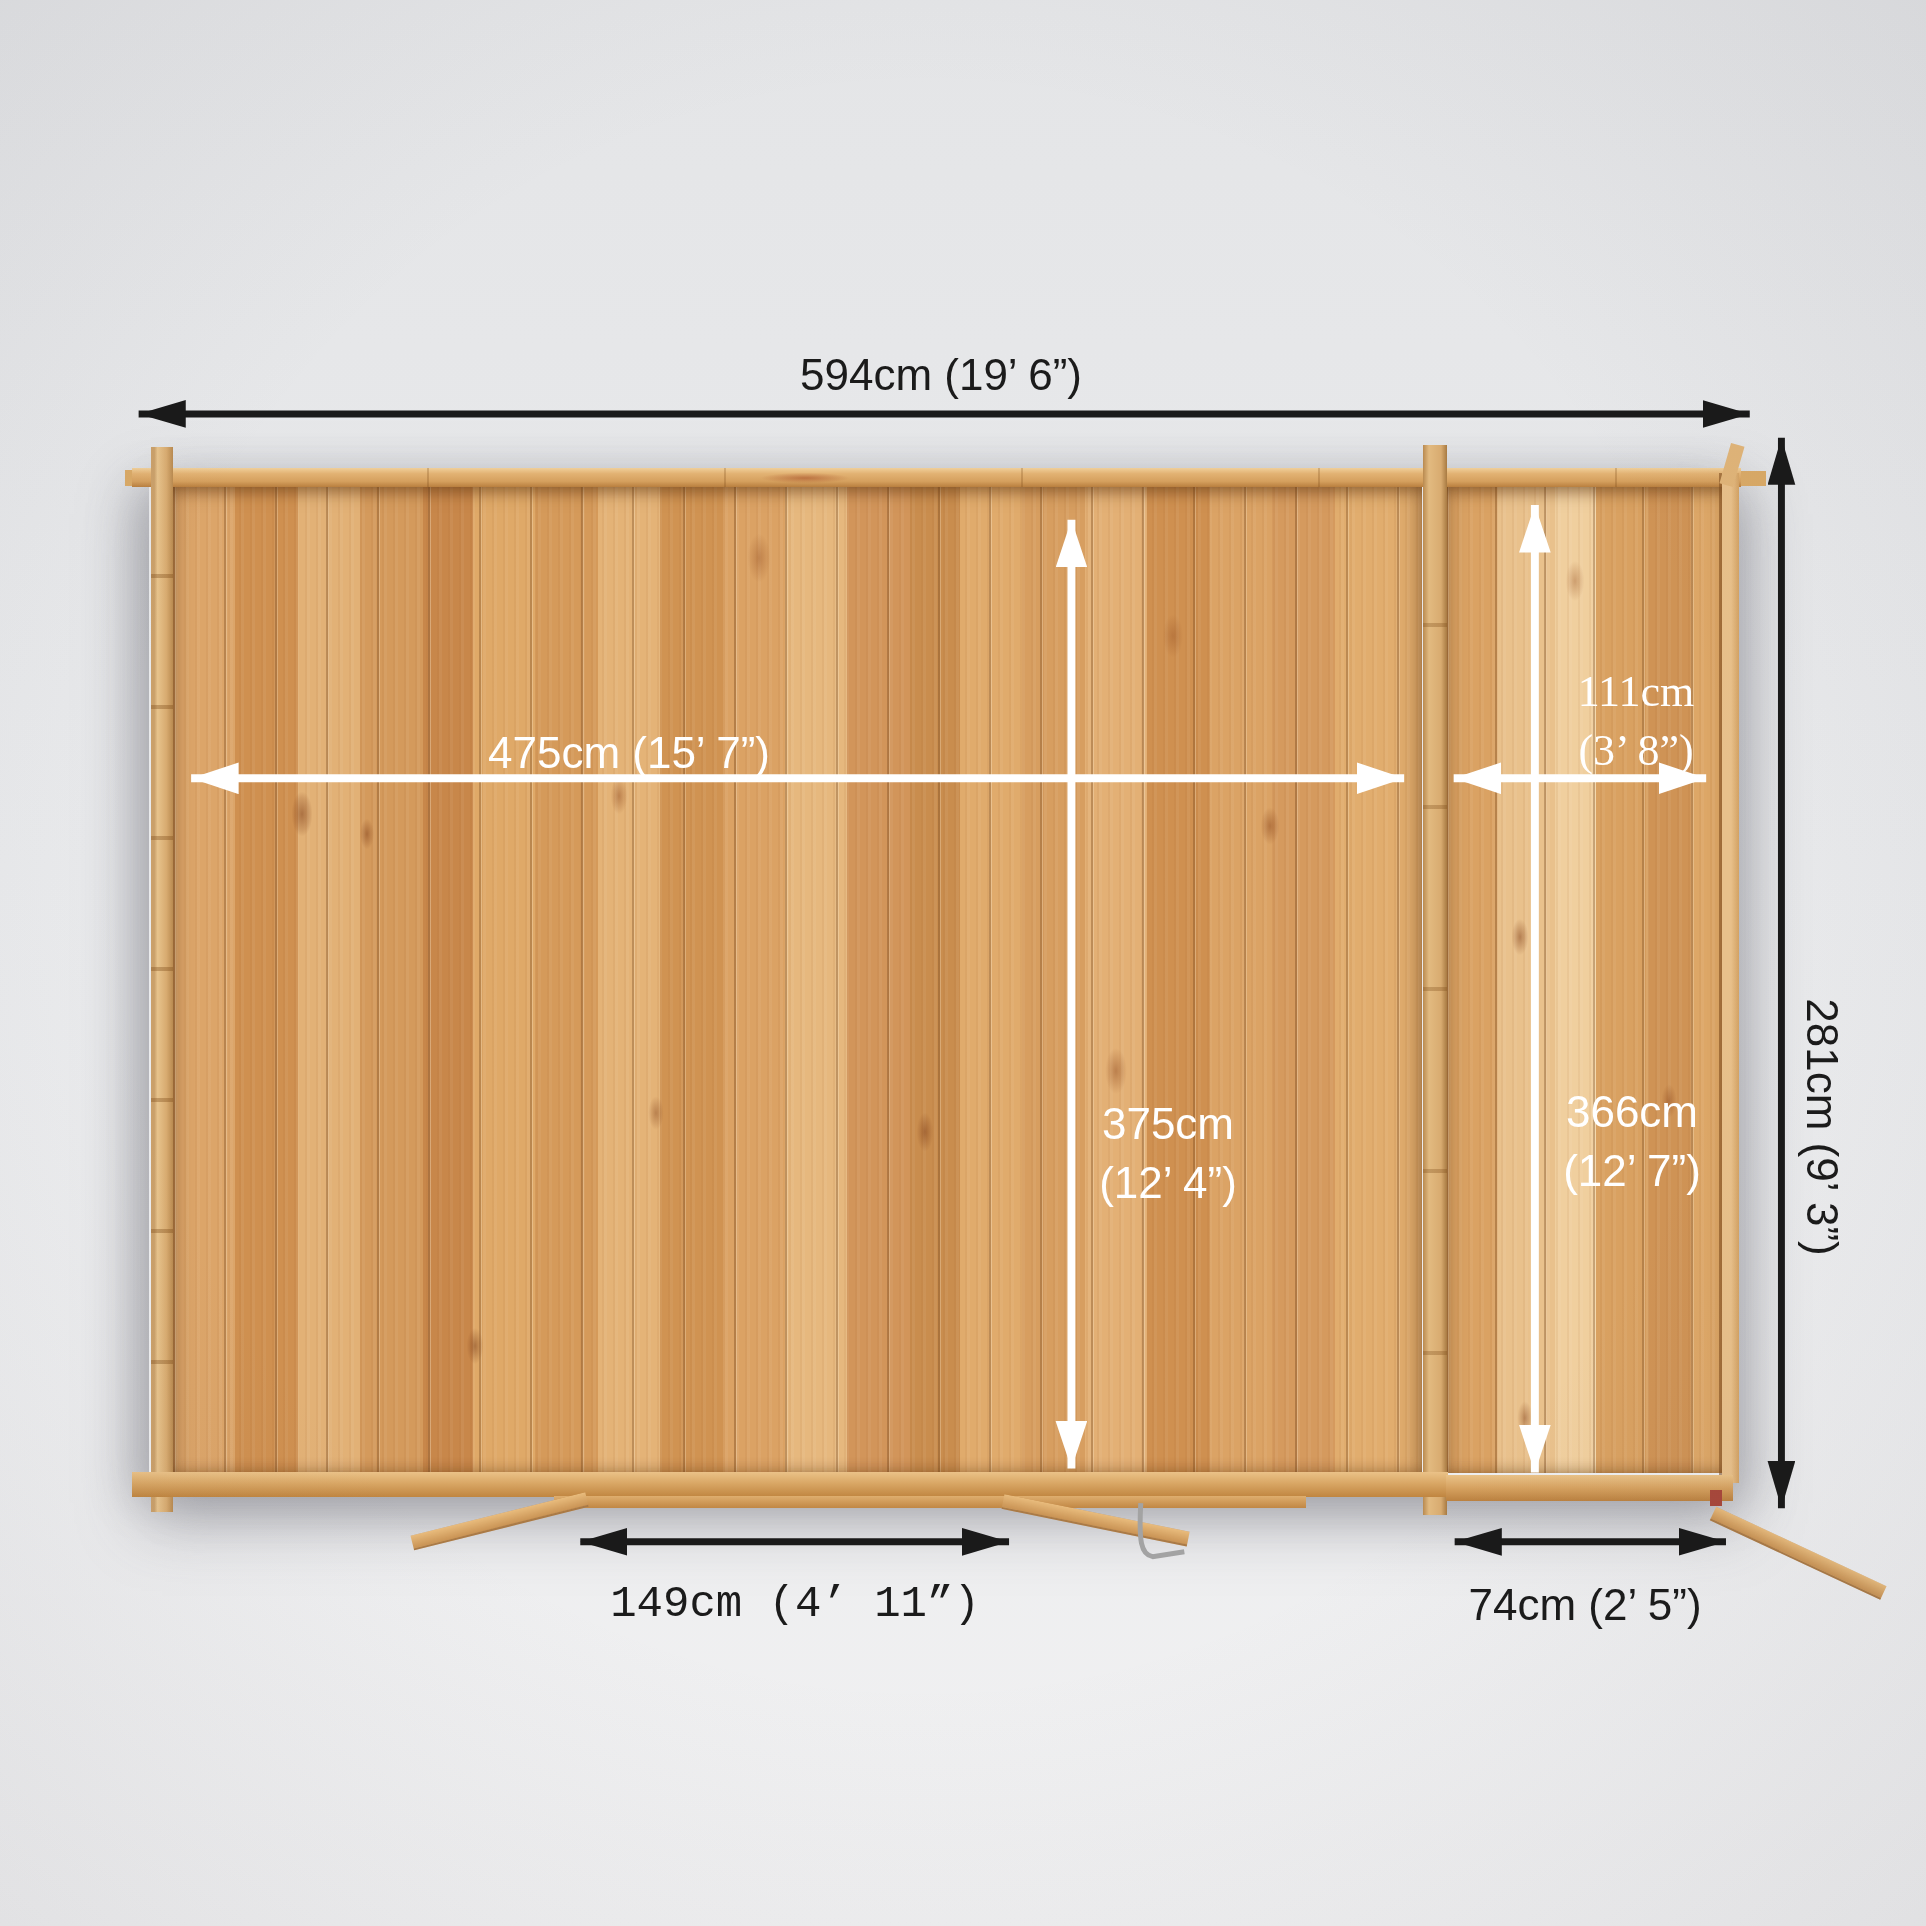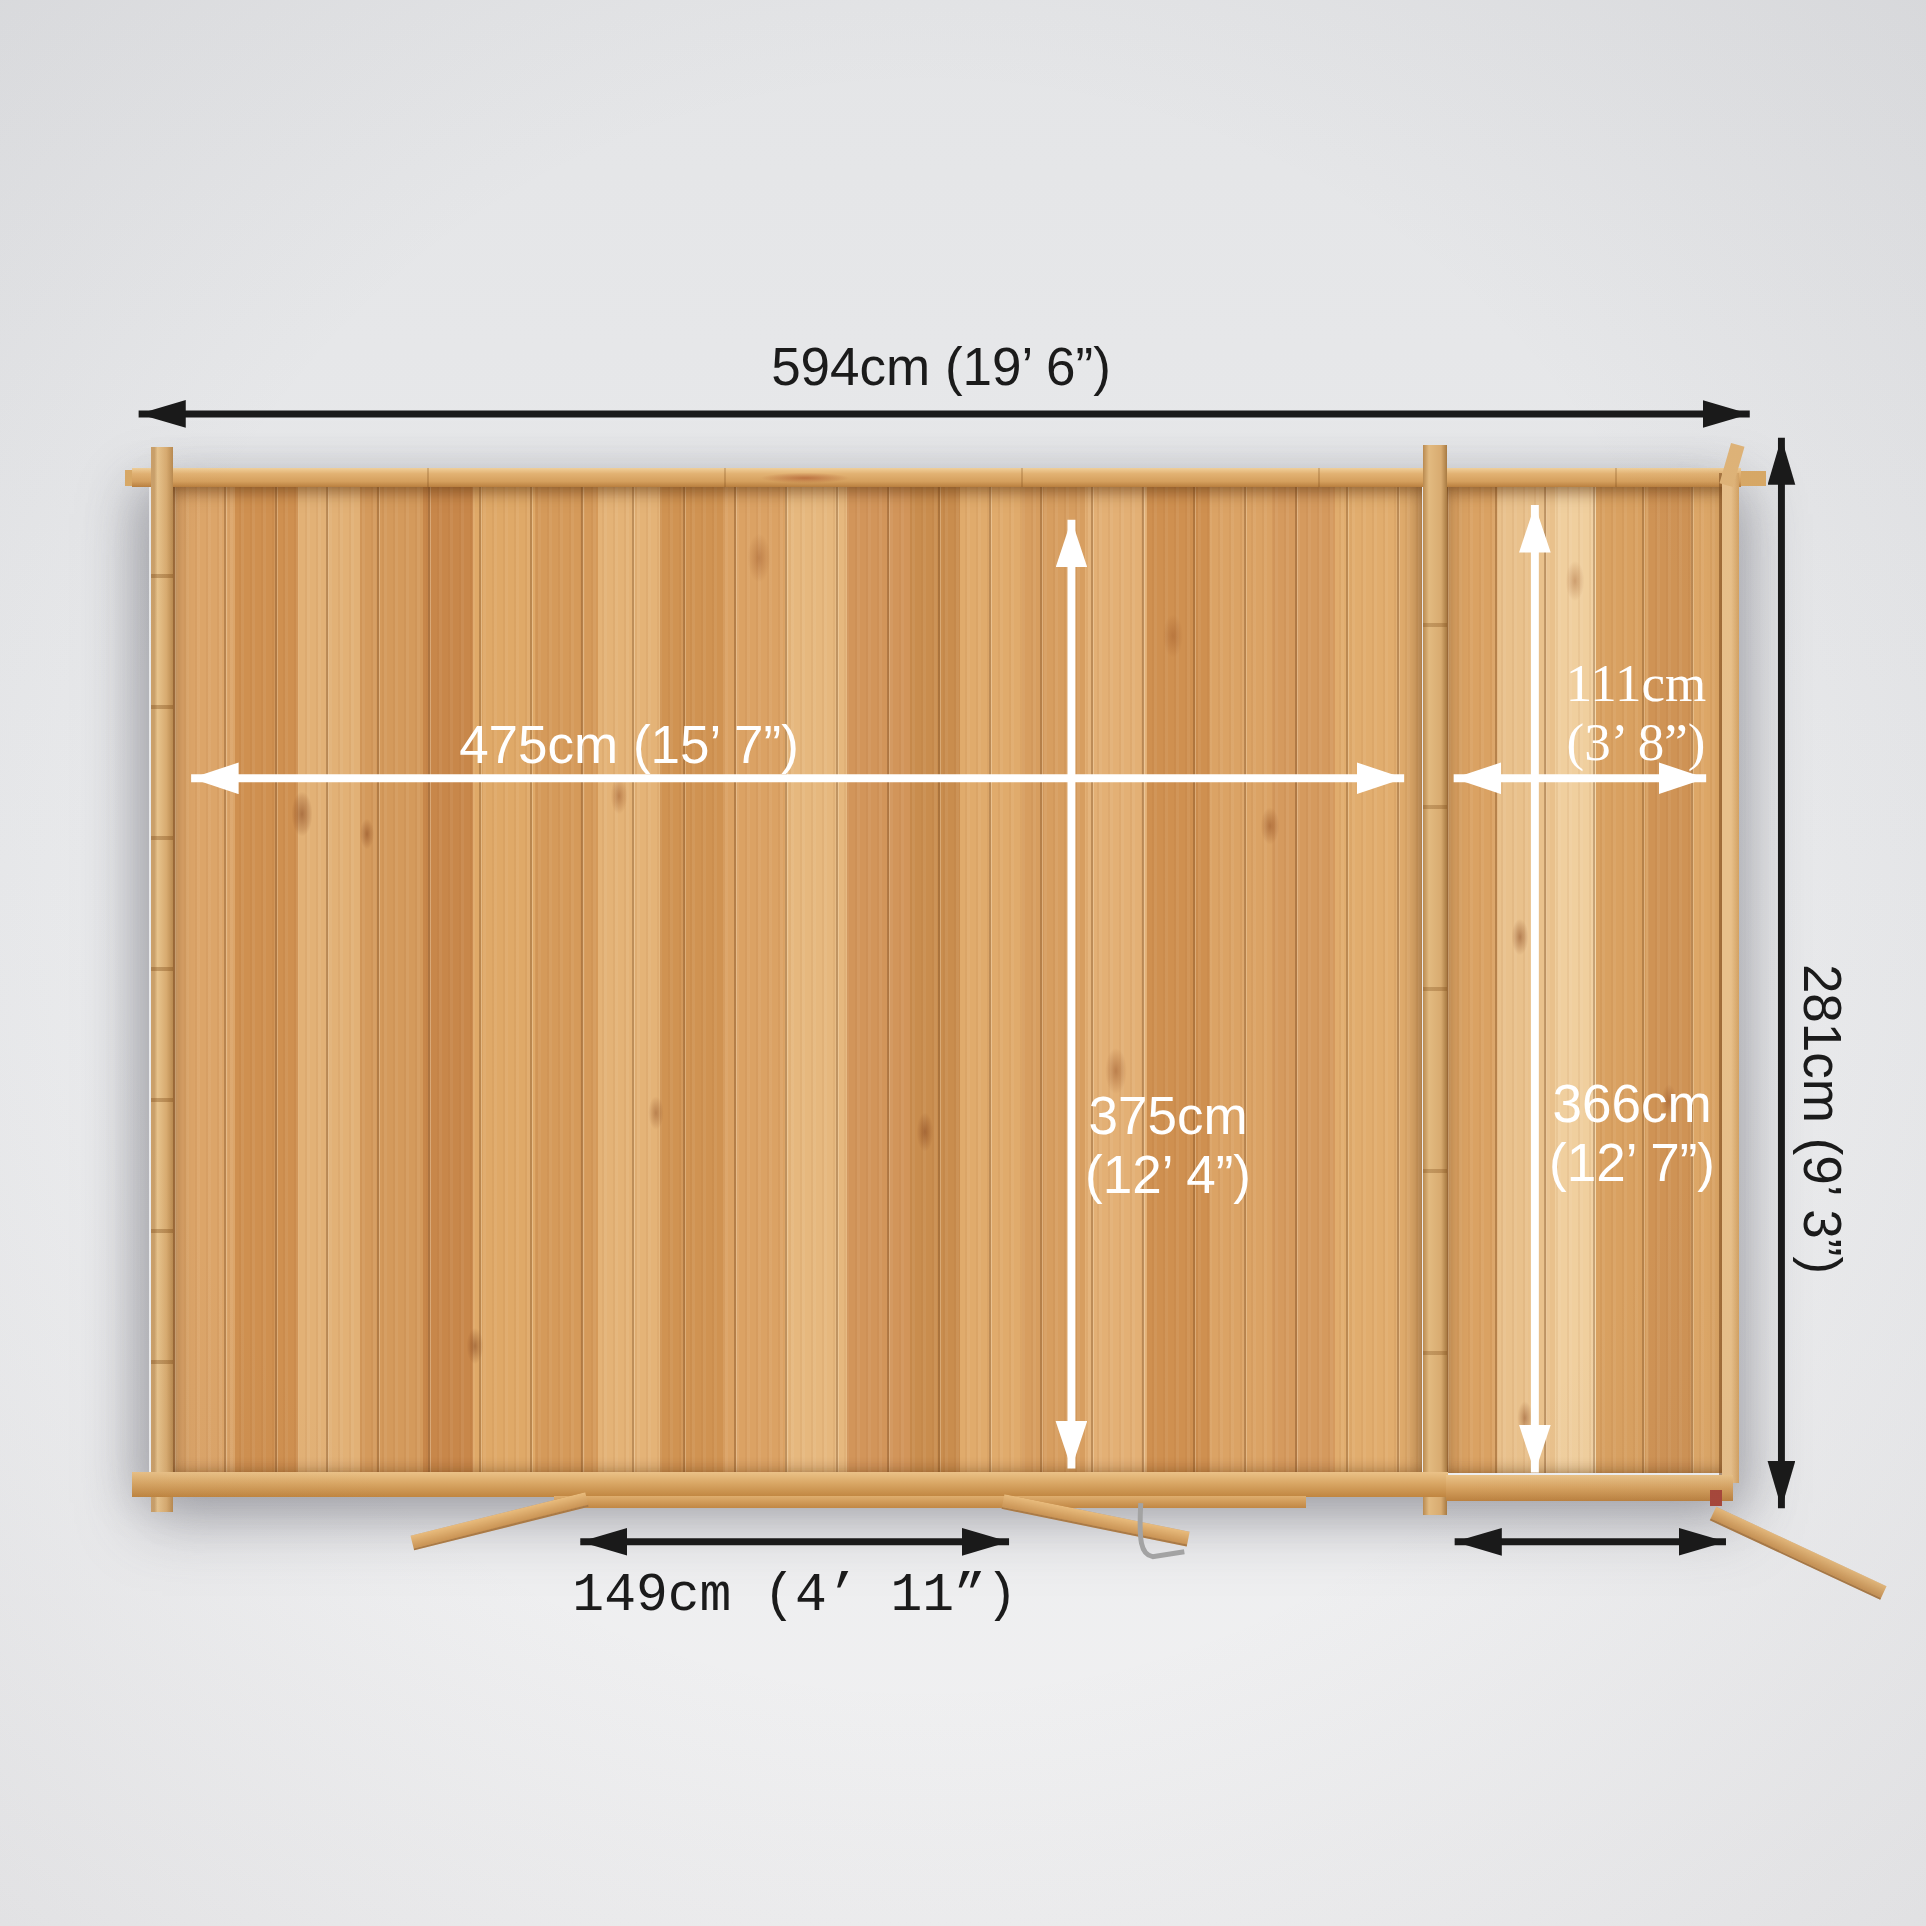--- a/index.html
+++ b/index.html
@@ -81,22 +81,22 @@
   .door{height:13px;background:linear-gradient(180deg,#e9bc7d,#c99354);
     border-bottom:2px solid rgba(110,60,20,0.5);z-index:4;}
   .door-left{left:407px;top:1492px;width:180px;transform-origin:100% 50%;transform:rotate(-14deg);}
   .door-mid{left:1003px;top:1494px;width:189px;transform-origin:0 50%;transform:rotate(11.5deg);}
   .door-right{left:1713px;top:1506px;width:188px;transform-origin:0 50%;transform:rotate(25deg);}
   .door-accent{left:1710px;top:1490px;width:12px;height:16px;background:#a8473a;z-index:4;}
 
   
   .overlay{position:absolute;left:0;top:0;z-index:10;}
   .dim-label{position:absolute;z-index:11;transform:translate(-50%,-50%);
-    font-size:53px;line-height:59px;font-weight:400;letter-spacing:0px;
-    white-space:nowrap;text-align:center;}
+    font-size:44px;line-height:59px;font-weight:400;letter-spacing:0px;
+    white-space:nowrap;text-align:center;margin-top:8px;}
   .dim-label span{display:block;}
   .lbl-black{color:#1b1b1b;}
   .lbl-white{color:#ffffff;}
   .vertical{writing-mode:vertical-rl;}
 </style>
 </head>
 <body>
 
 <div class="scene">
 
@@ -154,16 +154,17 @@
     <span>(3’ 8”)</span>
   </div>
 
   <div class="dim-label lbl-white" style="left:1632px;top:1133px;text-align:center;">
     <span>366cm</span>
     <span>(12’ 7”)</span>
   </div>
 
   <div class="dim-label lbl-black" style="left:795px;top:1596px;font-family:Liberation Mono, monospace;">149cm (4’ 11”)</div>
 
+  <div class="dim-label lbl-black" style="left:1585px;top:1596px;">74cm (2’ 5”)</div>
 
   <div class="vignette"></div>
 </div>
 
 
 </body></html>

